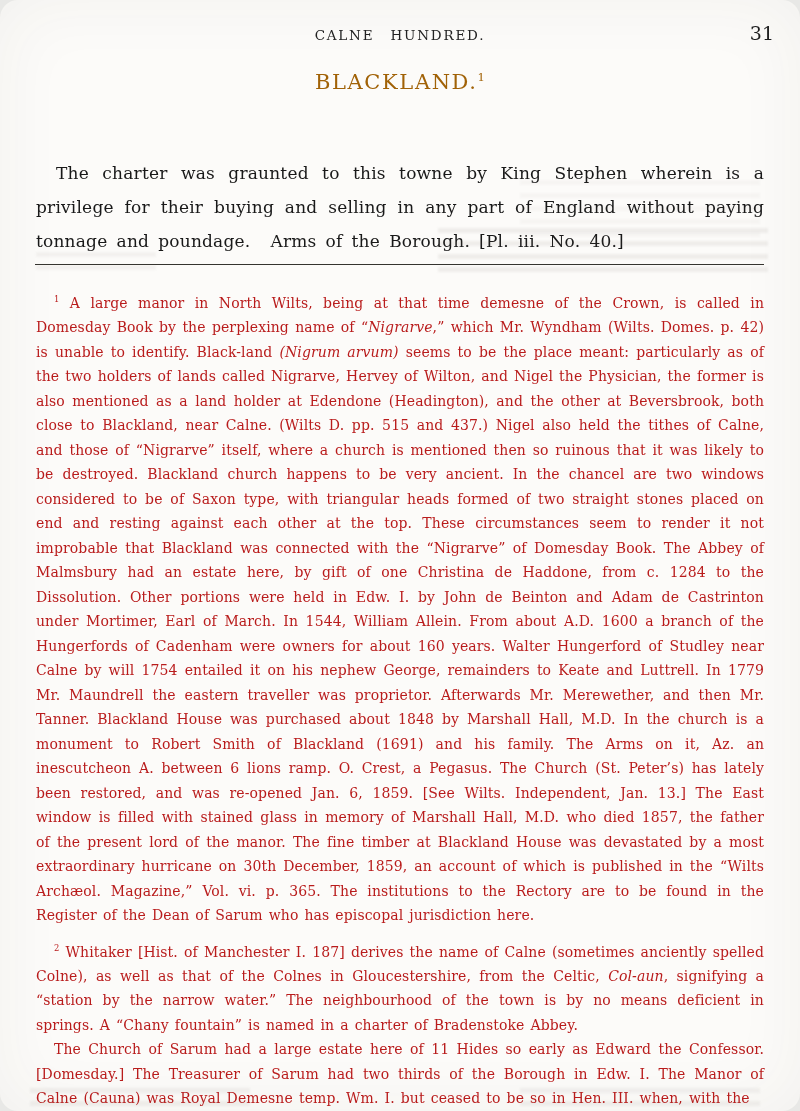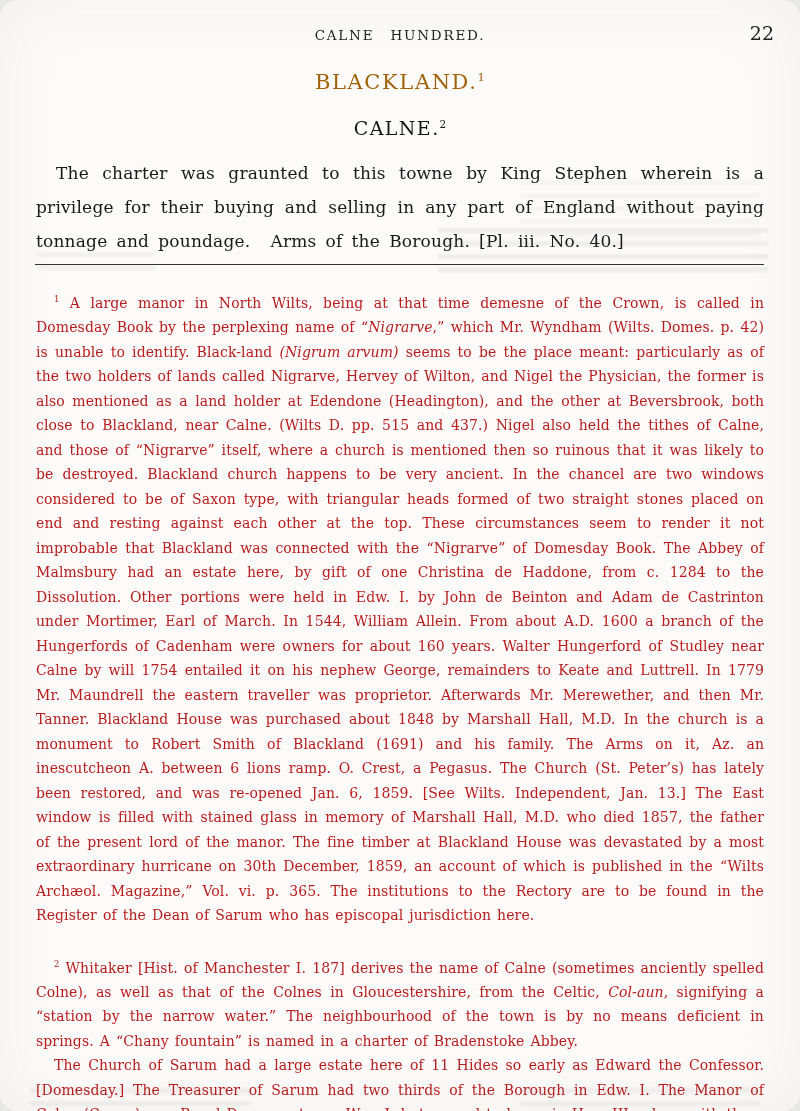--- a/index.html
+++ b/index.html
@@ -85,21 +85,21 @@
     line-height: 24.5px;
     text-align: justify;
     word-spacing: 1.5px;
     letter-spacing: 0.1px;
     color: #b91c1c;
   }
   .fn {
     margin: 0;
     text-indent: 18px;
   }
-  .fn-2 { margin-top: 24px; }
+  .fn-2 { margin-top: 8px; }
   .fn .italic { font-style: italic; }
   .fn .sup {
     font-size: 0.6em;
     vertical-align: super;
   }
   
   .bleed {
     position: absolute;
     background: repeating-linear-gradient(
       180deg,
@@ -109,25 +109,24 @@
     pointer-events: none;
   }
 </style>
 </head>
 <body>
 
 <div class="page">
 
   <div class="running-head">CALNE HUNDRED.</div>
 
-  <div class="page-number">22</div>
+  <div class="page-number">31</div>
 
   <h1 class="title"><span>BLACKLAND.</span><sup class="ref">1</sup></h1>
 
-  <h2 class="subtitle"><span>CALNE.</span><sup class="ref">2</sup></h2>
 
   <p class="body-text"><span>The charter was graunted to this towne by King Stephen wherein is a privilege for their buying and selling in any part of England without paying tonnage and poundage.</span><span class="arms-note">Arms of the Borough. [Pl. iii. No. 40.]</span></p>
 
   <hr class="footnote-rule">
 
   <div class="footnotes">
     <p class="fn fn-1"><span class="sup">1</span><span> A large manor in North Wilts, being at that time demesne of the Crown, is called in Domesday Book by the perplexing name of “</span><span class="italic">Nigrarve</span><span>,” which Mr. Wyndham (Wilts. Domes. p. 42) is unable to identify.  Black-land </span><span class="italic">(Nigrum arvum)</span><span> seems to be the place meant: particularly as of the two holders of lands called Nigrarve, Hervey of Wilton, and Nigel the Physician, the former is also mentioned as a land holder at Edendone (Headington), and the other at Beversbrook, both close to Blackland, near Calne. (Wilts D. pp. 515 and 437.)  Nigel also held the tithes of Calne, and those of “Nigrarve” itself, where a church is mentioned then so ruinous that it was likely to be destroyed.  Blackland church happens to be very ancient.  In the chancel are two windows considered to be of Saxon type, with triangular heads formed of two straight stones placed on end and resting against each other at the top.  These circumstances seem to render it not improbable that Blackland was connected with the “Nigrarve” of Domesday Book.  The Abbey of Malmsbury had an estate here, by gift of one Christina de Haddone, from c. 1284 to the Dissolution.  Other portions were held in Edw. I. by John de Beinton and Adam de Castrinton under Mortimer, Earl of March.  In 1544, William Allein.  From about A.D. 1600 a branch of the Hungerfords of Cadenham were owners for about 160 years.  Walter Hungerford of Studley near Calne by will 1754 entailed it on his nephew George, remainders to Keate and Luttrell.  In 1779 Mr. Maundrell the eastern traveller was proprietor.  Afterwards Mr. Merewether, and then Mr. Tanner.  Blackland House was purchased about 1848 by Marshall Hall, M.D.  In the church is a monument to Robert Smith of Blackland (1691) and his family.  The Arms on it, Az. an inescutcheon A. between 6 lions ramp. O.  Crest, a Pegasus.  The Church (St. Peter’s) has lately been restored, and was re-opened Jan. 6, 1859. [See Wilts. Independent, Jan. 13.]  The East window is filled with stained glass in memory of Marshall Hall, M.D. who died 1857, the father of the present lord of the manor.  The fine timber at Blackland House was devastated by a most extraordinary hurricane on 30th December, 1859, an account of which is published in the “Wilts Archæol. Magazine,” Vol. vi. p. 365.  The institutions to the Rectory are to be found in the Register of the Dean of Sarum who has episcopal jurisdiction here.</span></p>
     <p class="fn fn-2"><span class="sup">2</span><span> Whitaker [Hist. of Manchester I. 187] derives the name of Calne (sometimes anciently spelled Colne), as well as that of the Colnes in Gloucestershire, from the Celtic, </span><span class="italic">Col-aun</span><span>, signifying a “station by the narrow water.”  The neighbourhood of the town is by no means deficient in springs.  A “Chany fountain” is named in a charter of Bradenstoke Abbey.</span></p>
     <p class="fn"><span>The Church of Sarum had a large estate here of 11 Hides so early as Edward the Confessor. [Domesday.]  The Treasurer of Sarum had two thirds of the Borough in Edw. I.  The Manor of Calne (Cauna) was Royal Demesne temp. Wm. I. but ceased to be so in Hen. III. when, with the</span></p>
   </div>

